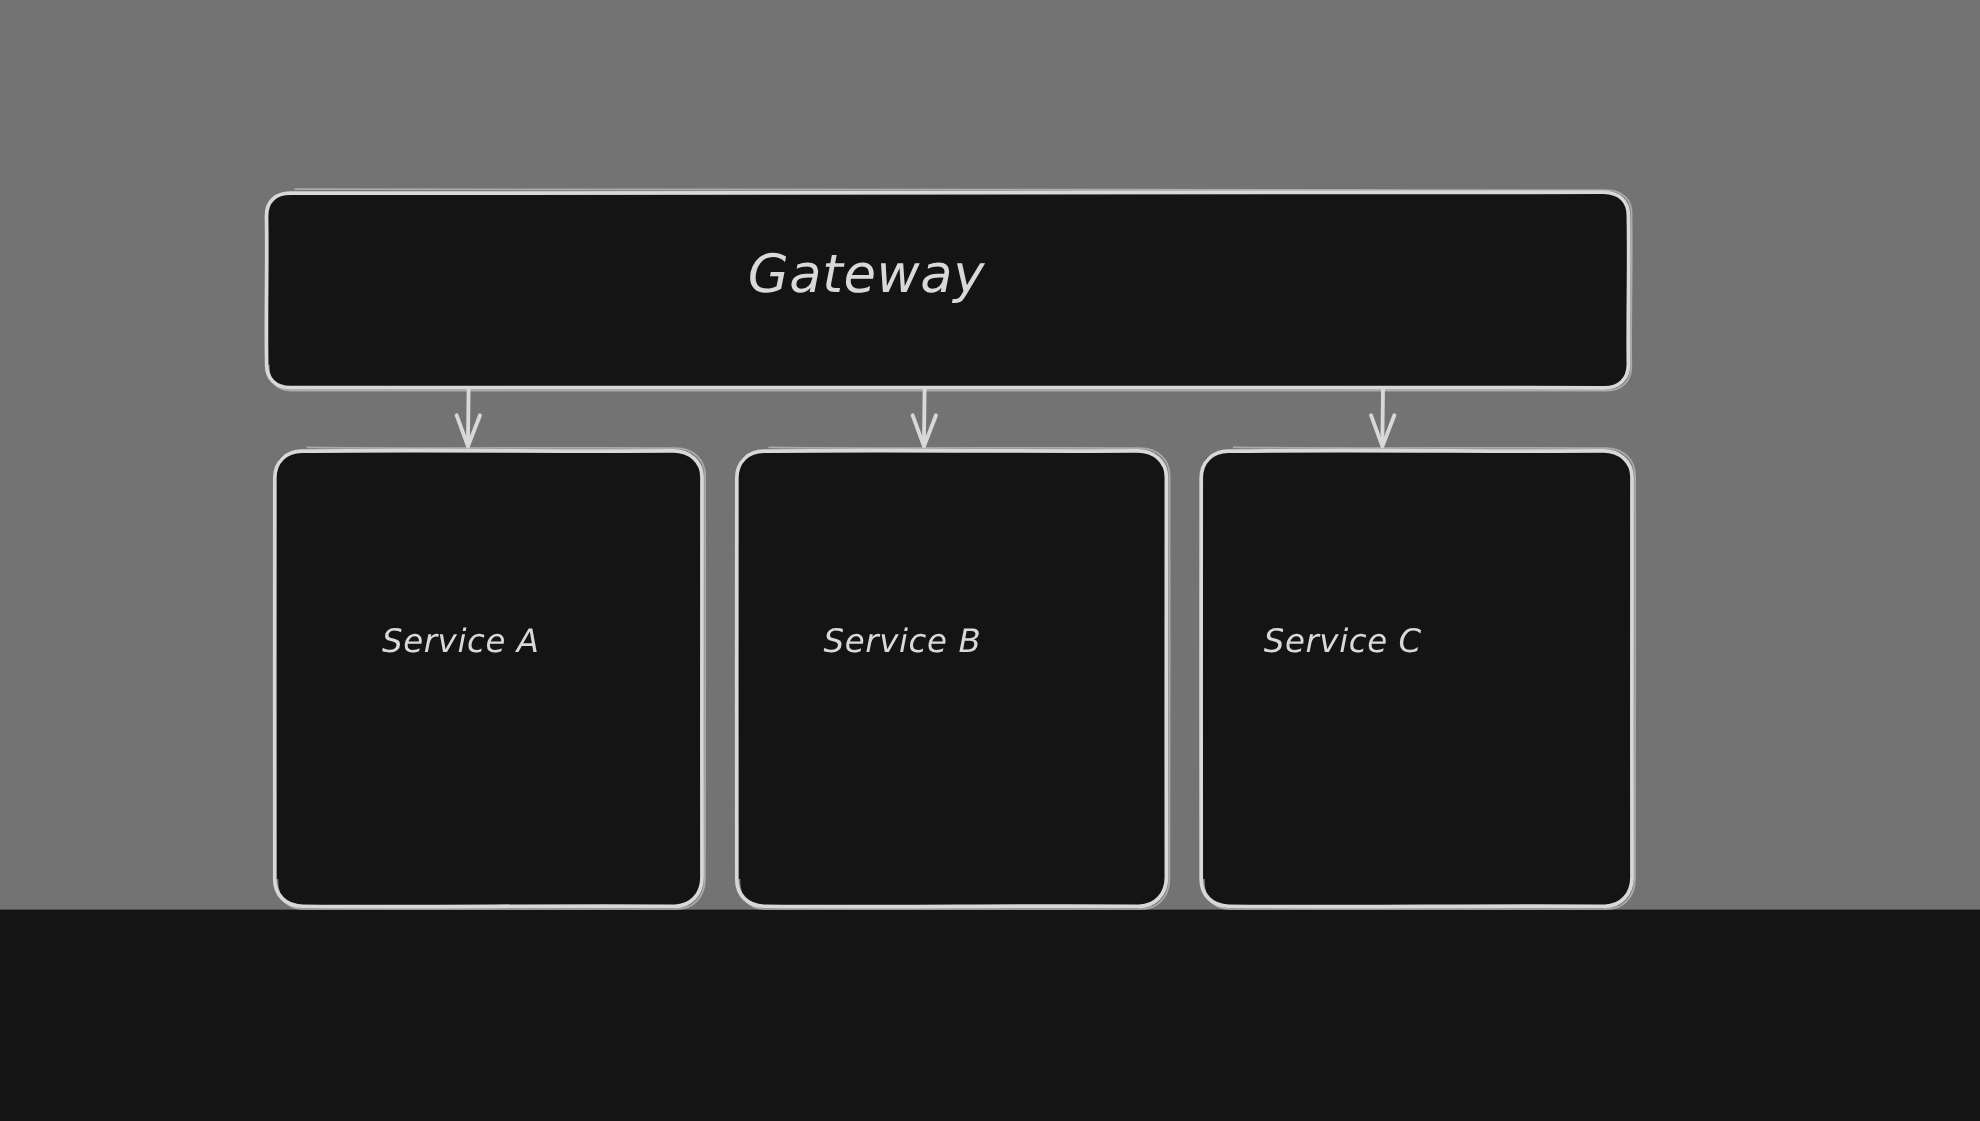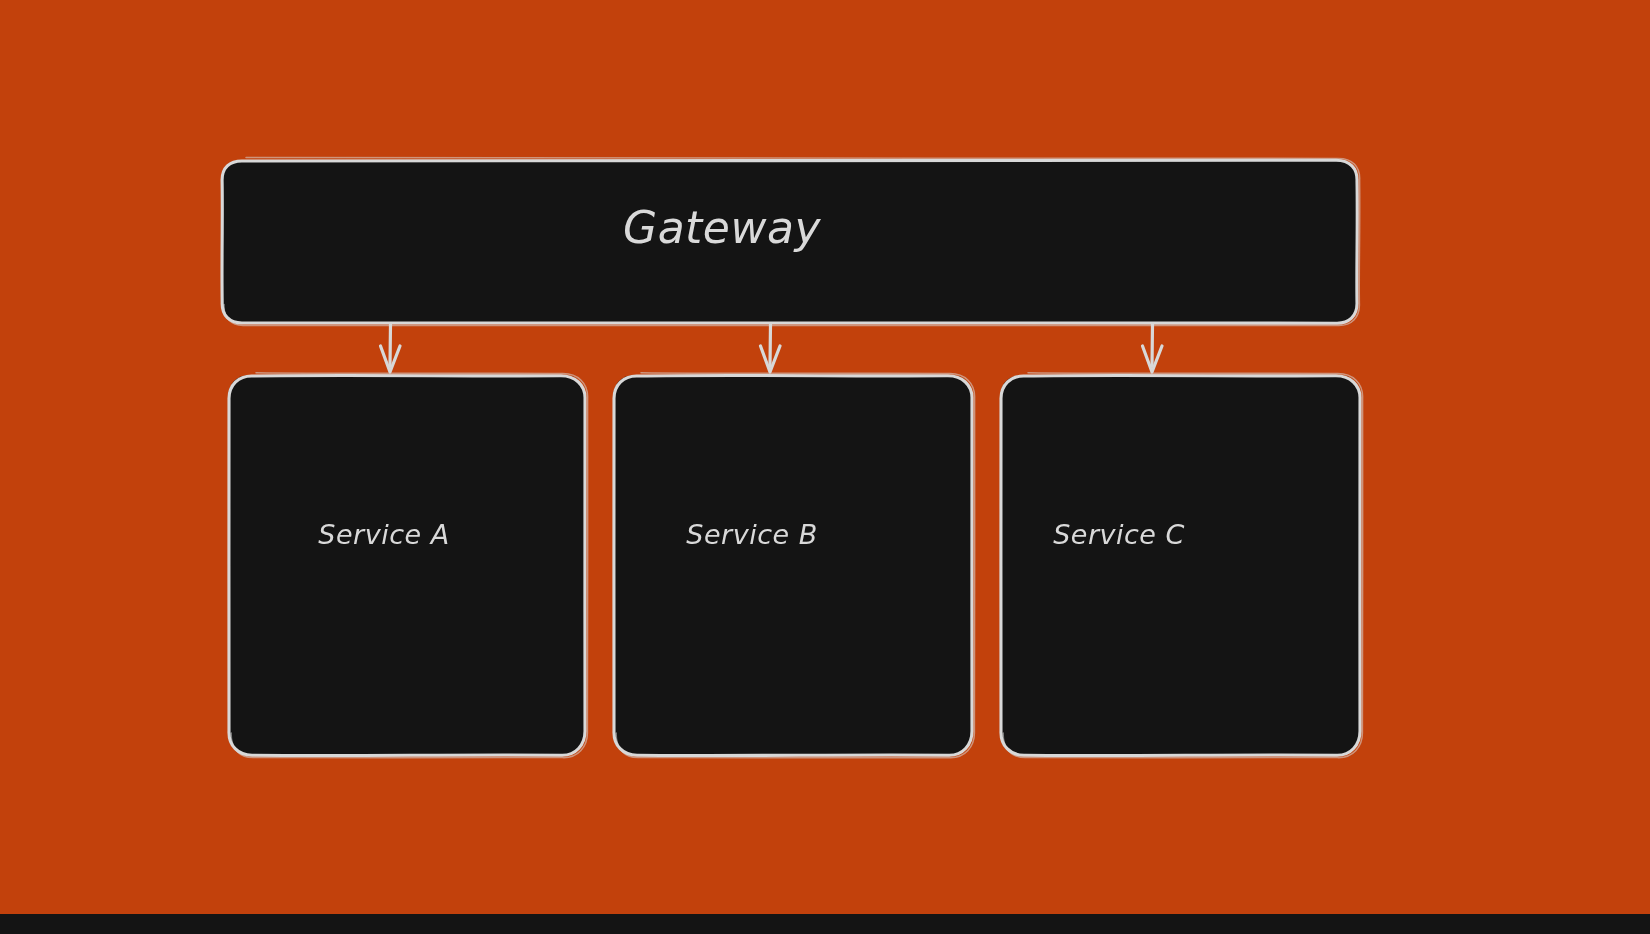--- a/index.html
+++ b/index.html
@@ -10,22 +10,22 @@
   }
   body {
     width: 1650px;
     height: 934px;
     overflow: hidden;
     font-family: "DejaVu Sans", sans-serif;
   }
   #canvas {
     position: relative;
     width: 1650px;
-    height: 914px;
-    background: #c2410c;
+    height: 758px;
+    background: #737373;
   }
   #diagram-svg {
     position: absolute;
     left: 0;
     top: 0;
     width: 1650px;
     height: 934px;
     display: block;
   }
   .node-label {

